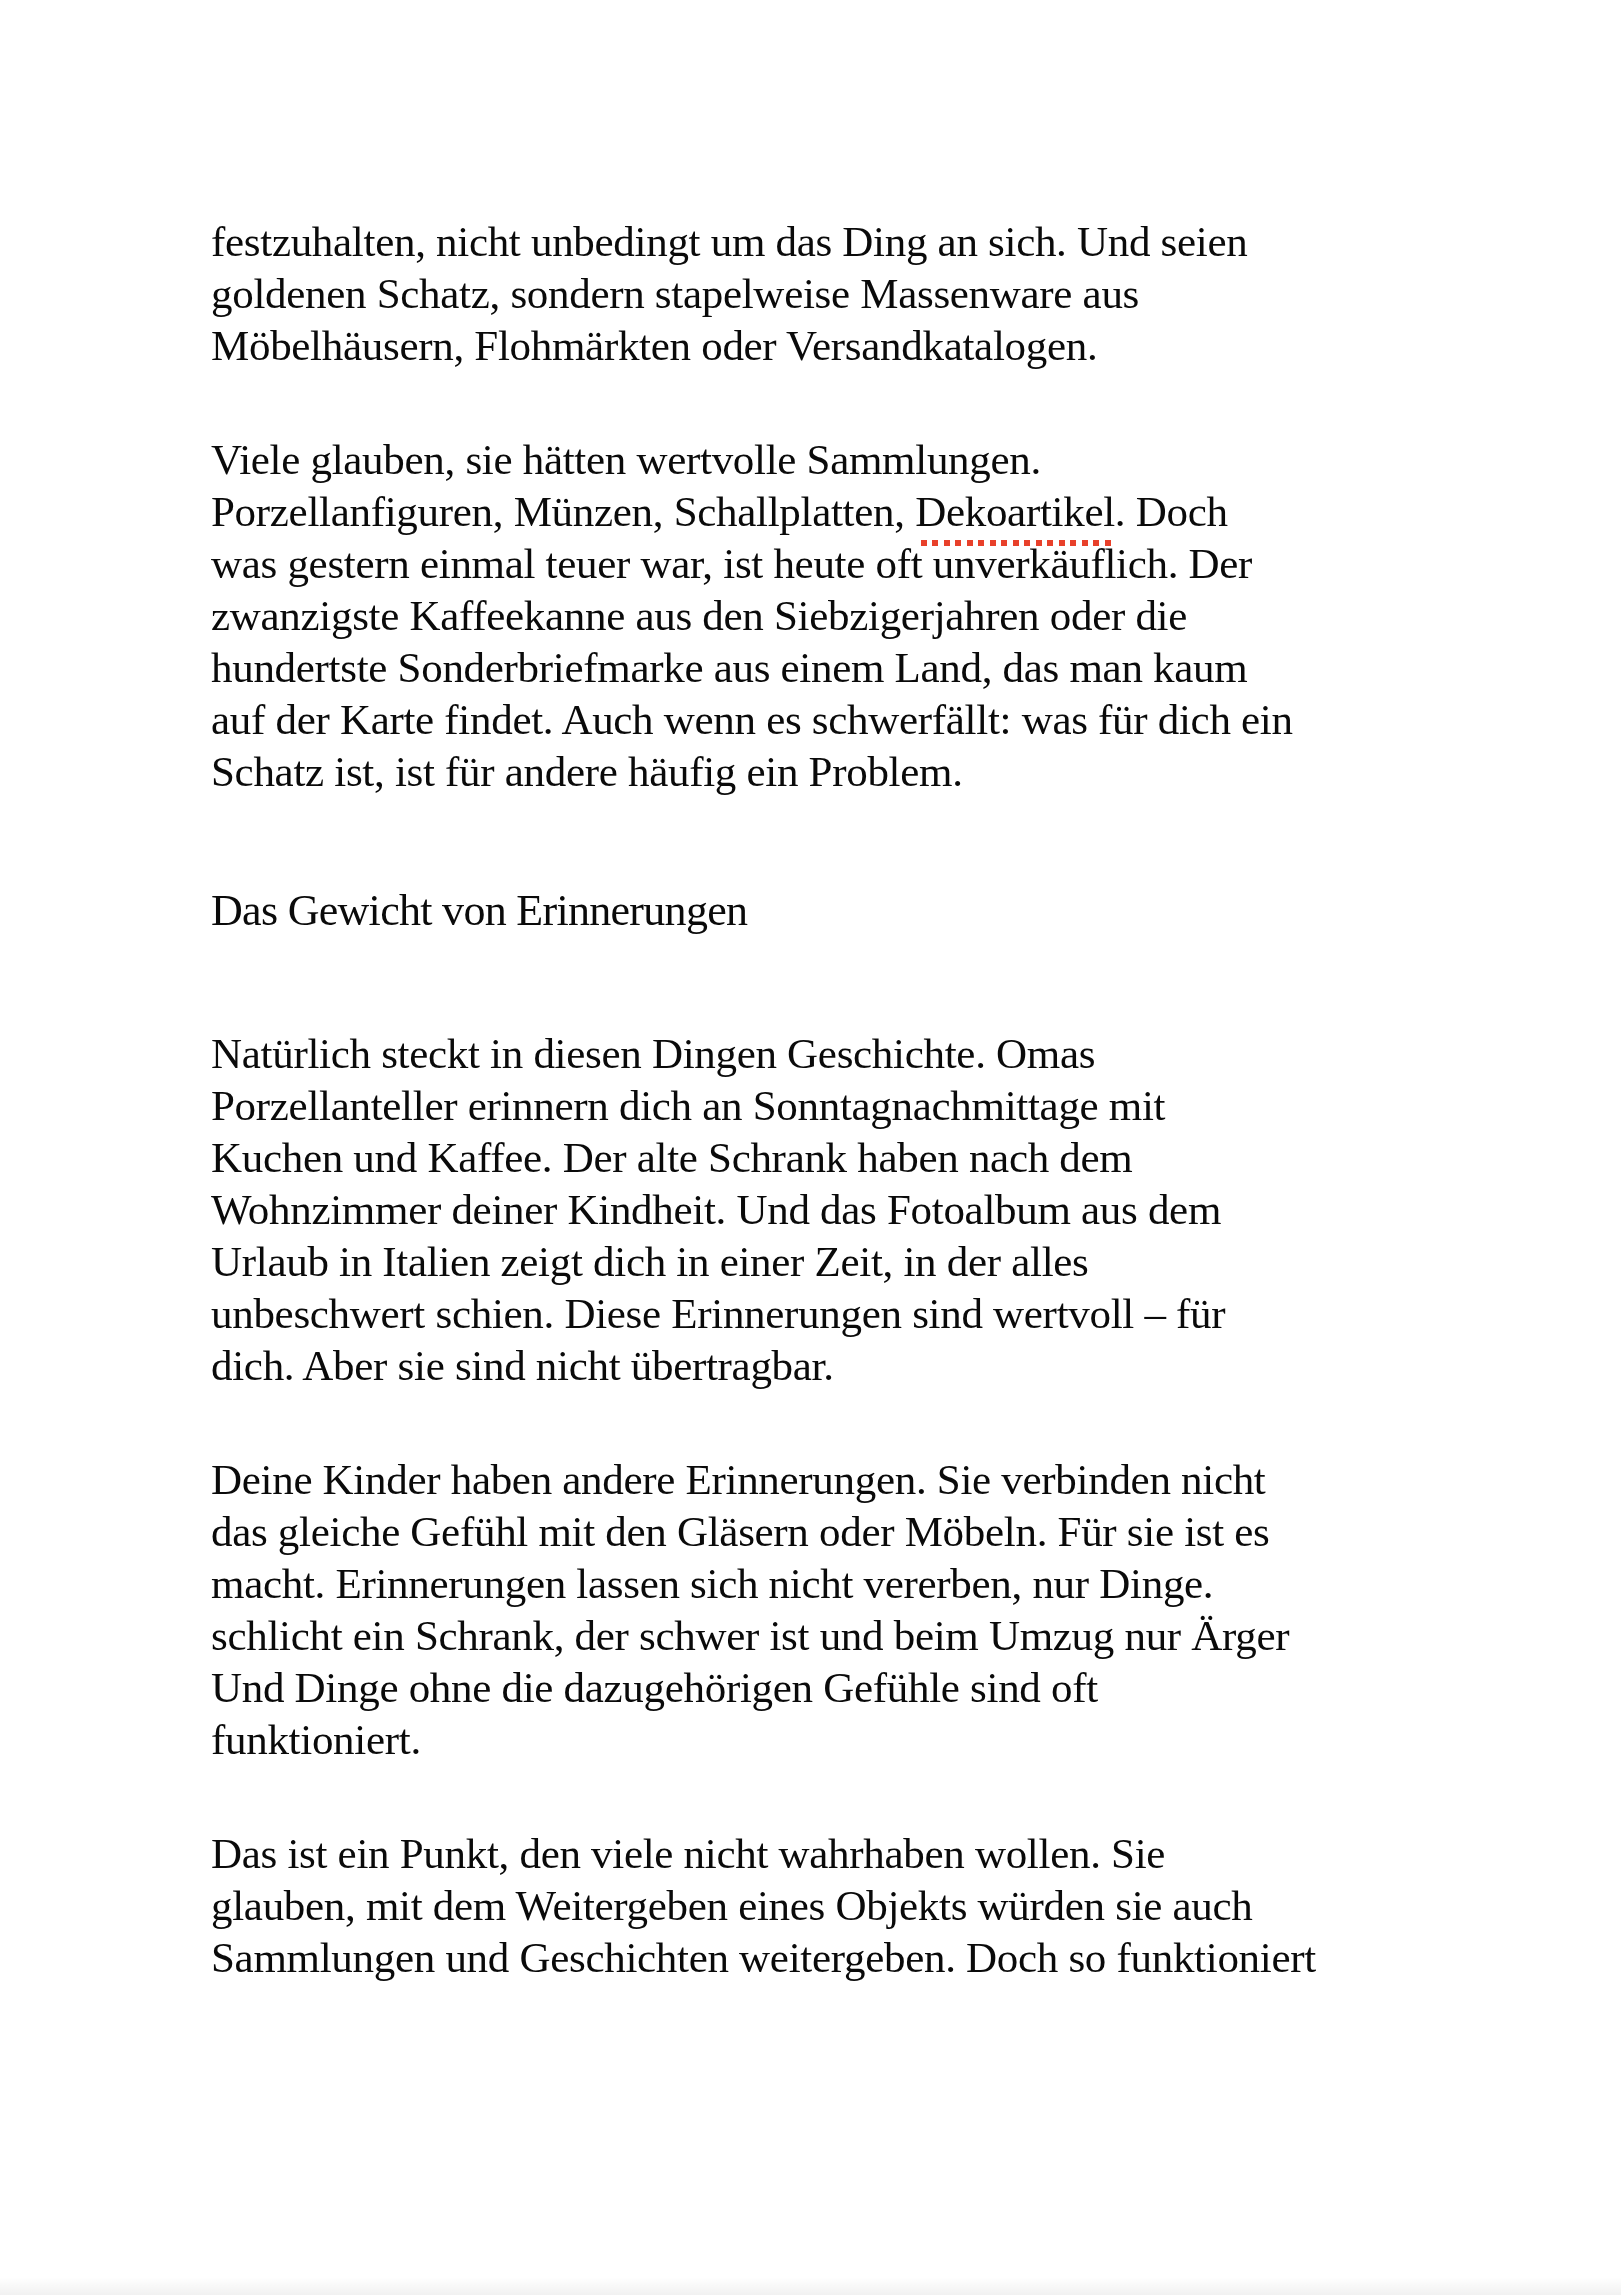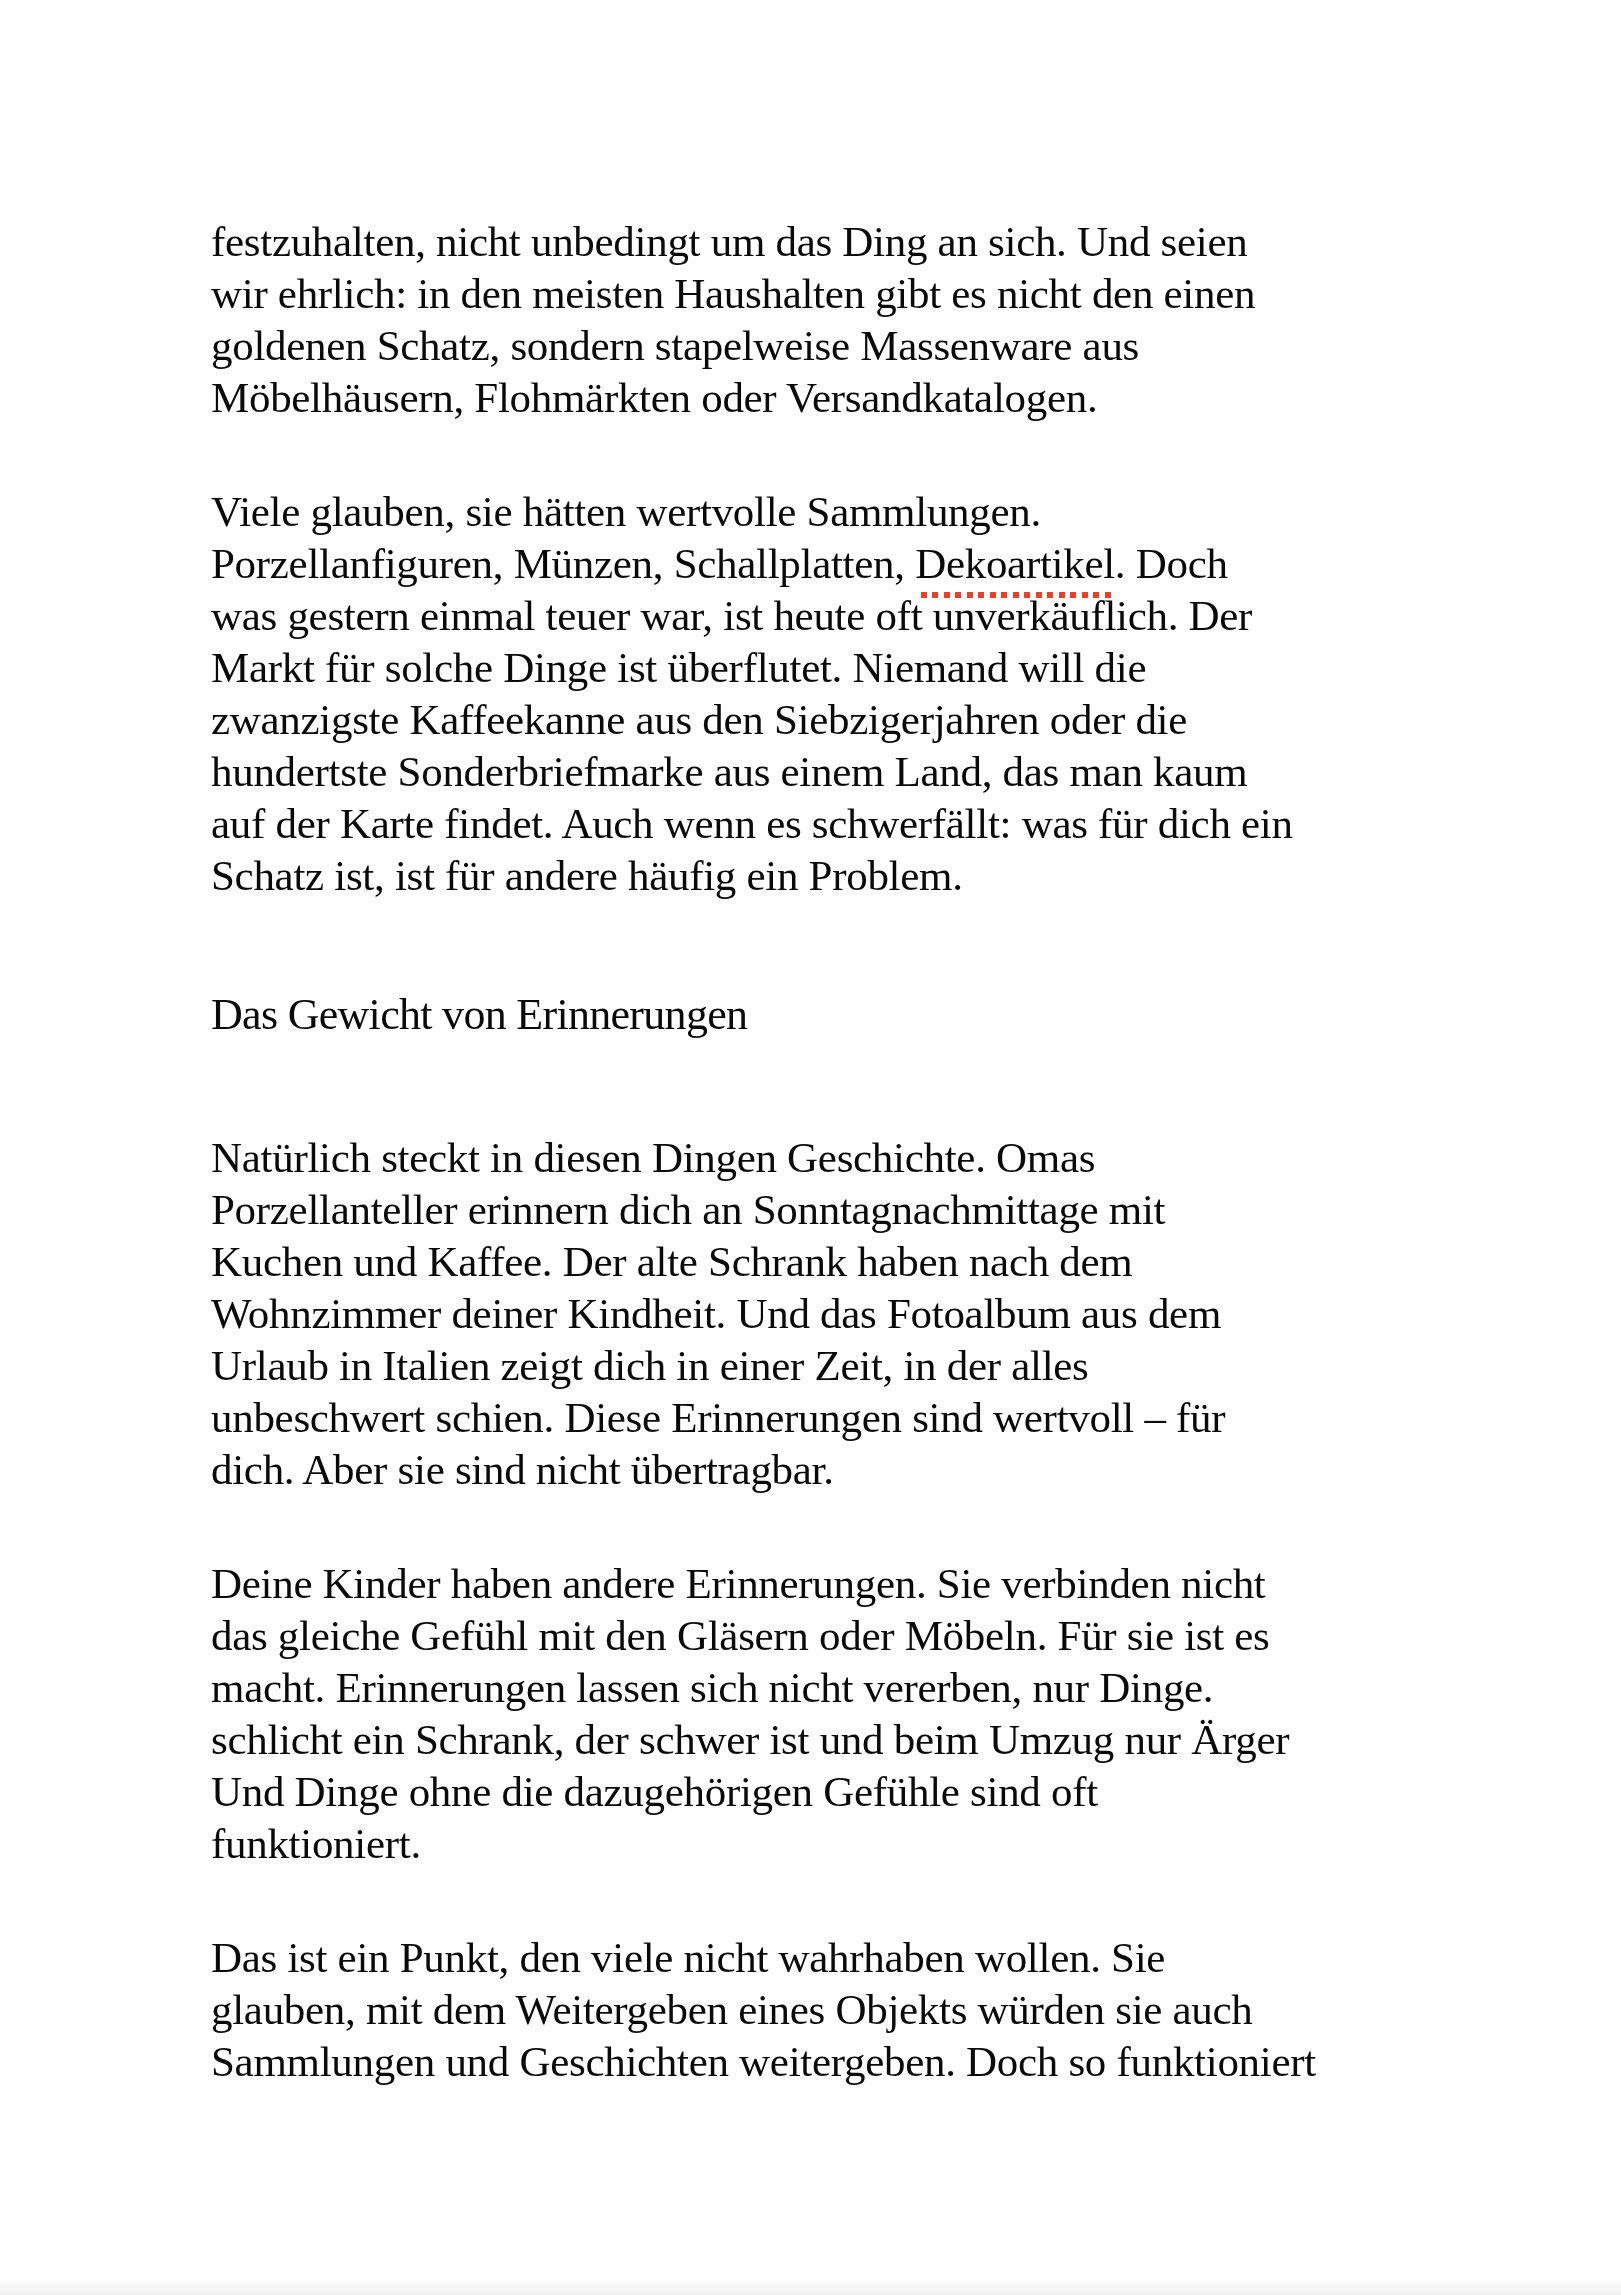--- a/index.html
+++ b/index.html
@@ -62,29 +62,27 @@
     pointer-events: none;
   }
 </style>
 </head>
 <body style="background: rgb(255, 255, 255);">
 
 <main class="page">
   <div class="doc-body">
       <p class="paragraph">
         <span class="line">festzuhalten, nicht unbedingt um das Ding an sich. Und seien</span>
-        <span class="line">wir ehrlich: in den meisten Haushalten gibt es nicht den einen</span>
         <span class="line">goldenen Schatz, sondern stapelweise Massenware aus</span>
         <span class="line">Möbelhäusern, Flohmärkten oder Versandkatalogen.</span>
       </p>
       <p class="paragraph">
         <span class="line">Viele glauben, sie hätten wertvolle Sammlungen.</span>
         <span class="line">Porzellanfiguren, Münzen, Schallplatten, <span class="misspelled">Dekoartikel</span>. Doch</span>
         <span class="line">was gestern einmal teuer war, ist heute oft unverkäuflich. Der</span>
-        <span class="line">Markt für solche Dinge ist überflutet. Niemand will die</span>
         <span class="line">zwanzigste Kaffeekanne aus den Siebzigerjahren oder die</span>
         <span class="line">hundertste Sonderbriefmarke aus einem Land, das man kaum</span>
         <span class="line">auf der Karte findet. Auch wenn es schwerfällt: was für dich ein</span>
         <span class="line">Schatz ist, ist für andere häufig ein Problem.</span>
       </p>
       <h1 class="heading">
         <span class="line">Das Gewicht von Erinnerungen</span>
       </h1>
       <p class="paragraph">
         <span class="line">Natürlich steckt in diesen Dingen Geschichte. Omas</span>

